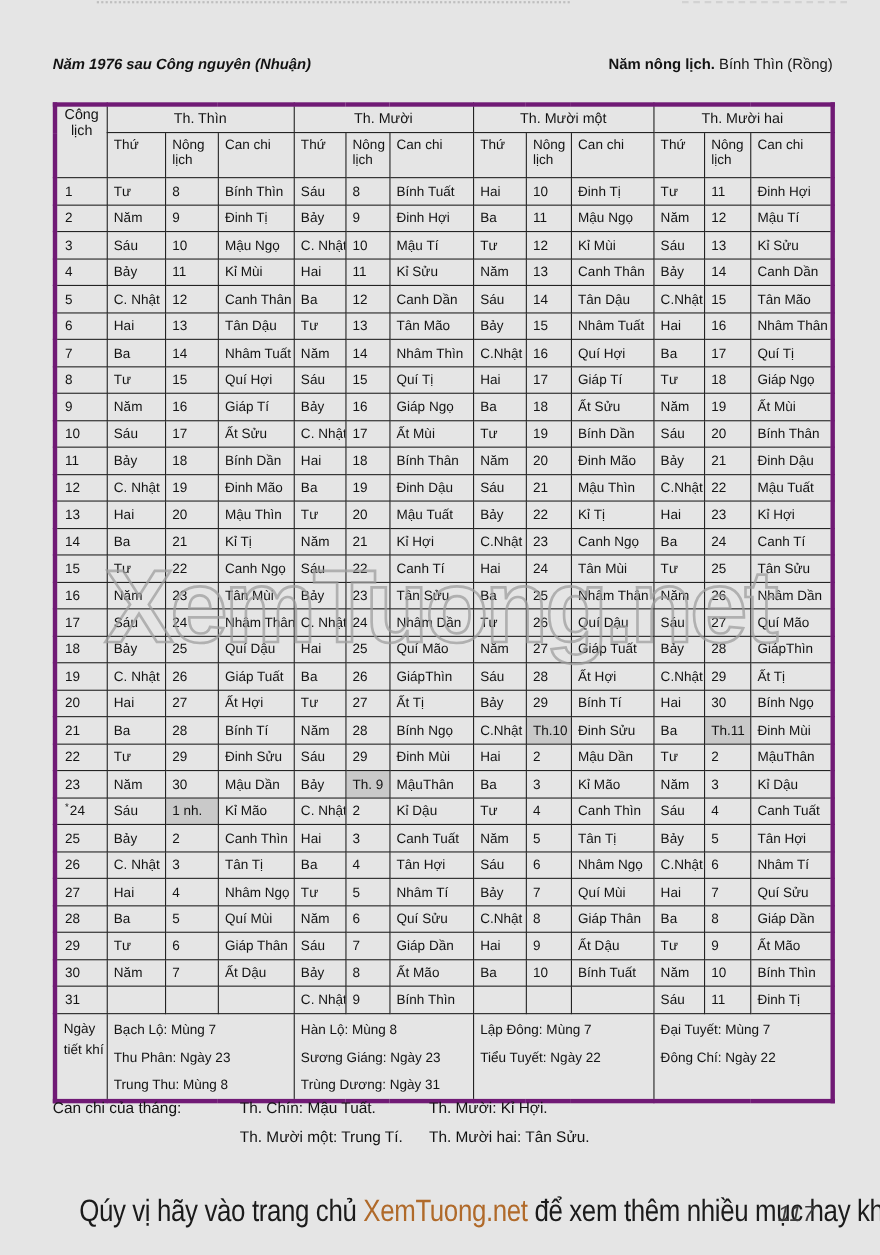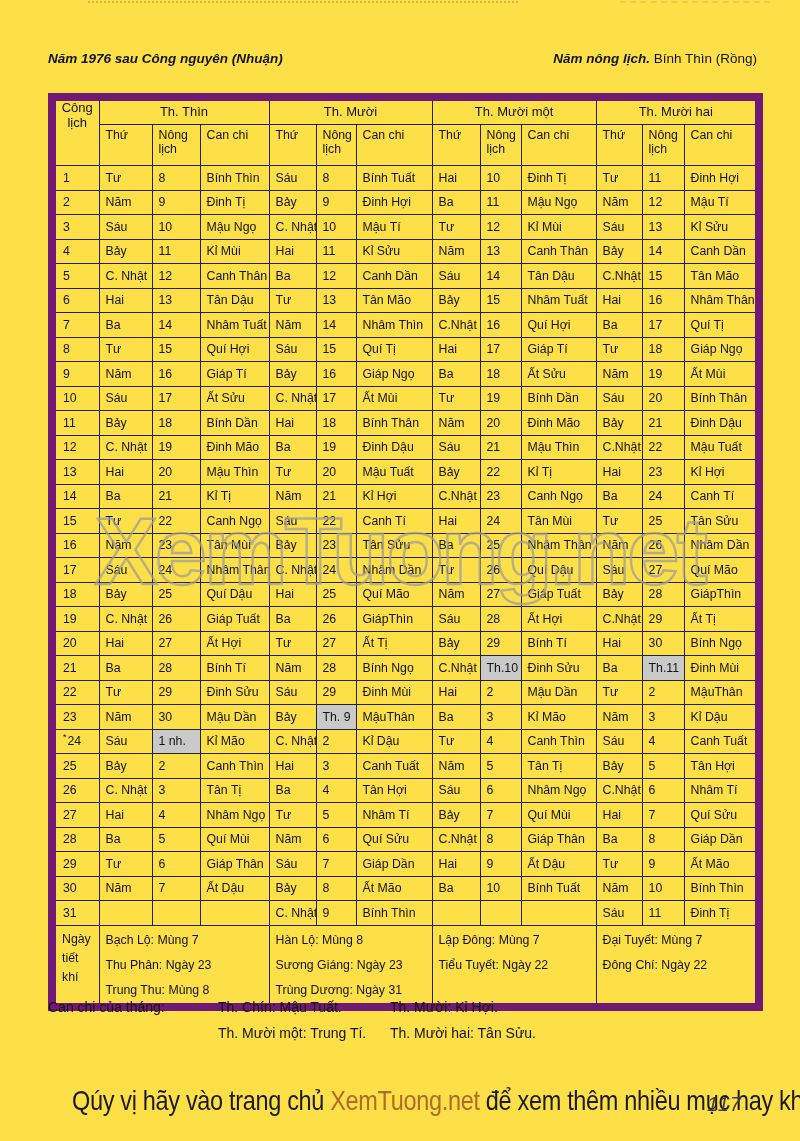--- a/index.html
+++ b/index.html
@@ -1,38 +1,38 @@
 <!DOCTYPE html>
 <html><head>
 <meta charset="utf-8">
 <style>
   html,body { margin:0; padding:0; background:#ffffff; }
   .page {
     position:relative; width:800px; height:1141px; margin:0 auto;
-    background:#fde047; color:#131313;
+    background:#e5e5e5; color:#131313;
     font-family:"Liberation Sans", sans-serif;
     overflow:hidden;
   }
   
   .scan-dash { position:absolute; border-top:2px dotted rgba(60,60,60,.22); }
   .scan-dash.a { top:1px; left:88px; width:430px; }
   .scan-dash.b { top:1px; left:620px; width:150px; border-top-style:dashed; opacity:.5; }
 
   .titles {
     position:absolute; top:51px; left:48px; width:709px;
     display:flex; justify-content:space-between;
     font-size:13.5px; line-height:1.2;
   }
   .title-left { font-weight:bold; font-style:italic; }
-  .title-right .lbl { font-weight:bold; font-style:italic; }
+  .title-right .lbl { font-weight:bold; }
 
   table.cal {
     position:absolute; top:93px; left:48px; width:707px;
     border-collapse:collapse; table-layout:fixed;
-    border:8px solid #701a75;
+    border:4px solid #701a75;
   }
   .cal th, .cal td {
     border:1px solid #232323;
     font-size:12.3px; font-weight:normal;
     padding:0 2px 0 6px; text-align:left; vertical-align:middle;
     white-space:nowrap; overflow:hidden; line-height:1.15;
   }
   .cal thead tr.grp th { height:23px; text-align:center; padding:0; font-size:13px; }
   .cal thead tr.sub th { height:37px; vertical-align:top; padding-top:3px; white-space:normal; }
   .cal th.corner { text-align:left; vertical-align:top; padding-top:4px; white-space:normal; font-size:13px; }

